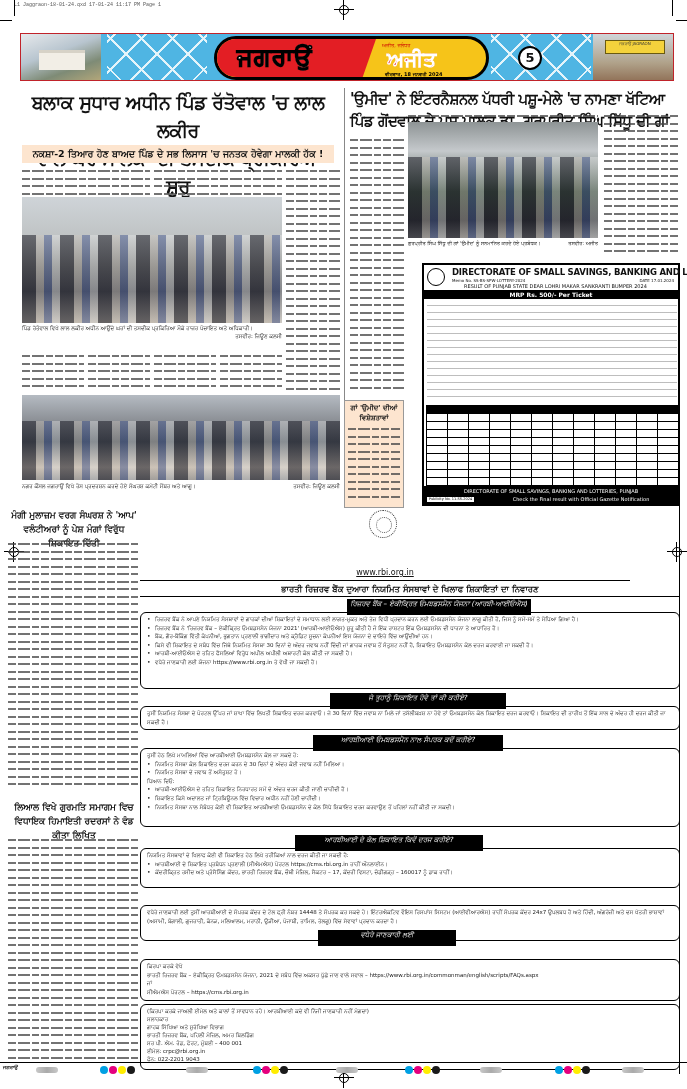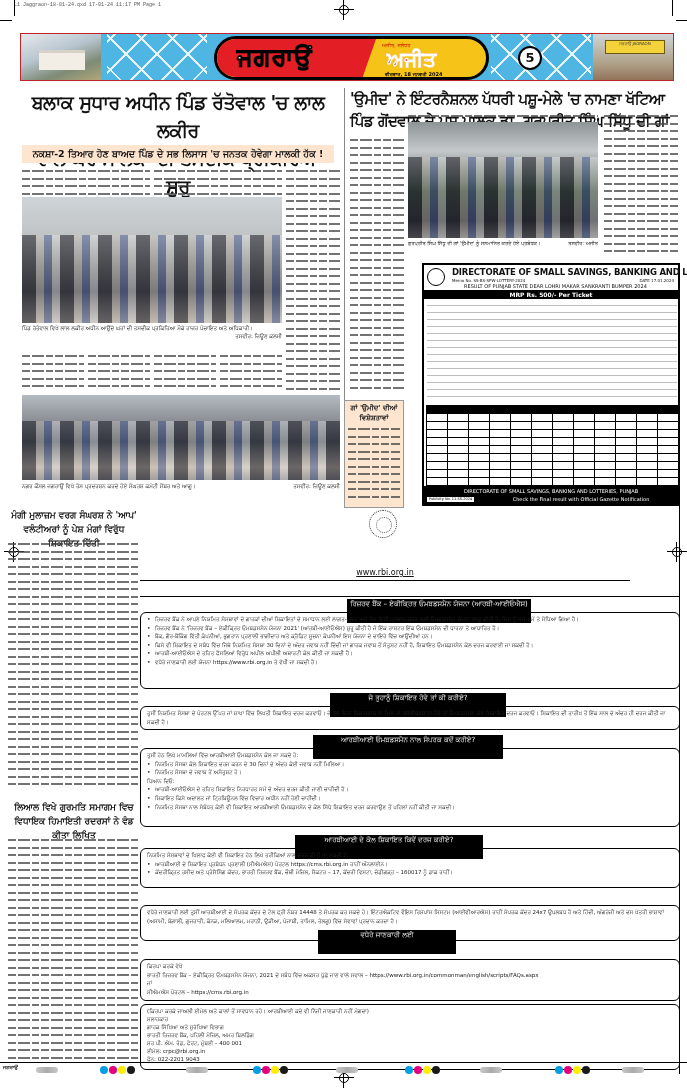--- a/index.html
+++ b/index.html
@@ -75,21 +75,21 @@
   
   .rbi { position: absolute; left: 140px; top: 506px; width: 540px; height: 568px; }
   .rbi .outer-r { position: absolute; right: 0; top: 0; width: 1px; height: 100%; background: #000; }
   .rbi .seal { position: absolute; left: 229px; top: 4px; width: 28px; height: 28px; border: 1px dotted #333; border-radius: 50%; }
   .rbi .seal:after { content: ""; position: absolute; left: 6px; top: 6px; width: 14px; height: 14px; border: 1px dotted #555; border-radius: 50%; }
   .rbi .name { position: absolute; left: 0; top: 40px; width: 490px; text-align: center; font-size: 18px; font-weight: bold; }
   .rbi .url { position: absolute; left: 0; top: 62px; width: 490px; text-align: center; font-size: 8px; text-decoration: underline; }
   .rbi .topline { position: absolute; left: 0; top: 74px; width: 490px; height: 1px; background: #000; }
   .rbi .mainttl { position: absolute; left: 0; top: 78px; width: 540px; text-align: center; font-size: 8.5px; font-weight: bold; }
   .rbi .bar { position: absolute; left: 0; width: 540px; height: 1px; background: #000; }
-  .black-label { position: absolute; background: #000; color: #fff; font-size: 7px; text-align: center; height: 24px; line-height: 11px; white-space: nowrap; overflow: hidden; }
+  .black-label { position: absolute; background: #000; color: #fff; font-size: 7px; text-align: center; height: 16px; line-height: 11px; white-space: nowrap; overflow: hidden; font-style: italic; }
   .box { position: absolute; left: 0; width: 540px; border: 1px solid #000; border-radius: 6px; padding: 2px 6px; font-size: 5.5px; line-height: 8.6px; color: #222; }
   .box ul { list-style: none; }
   .box li { position: relative; padding-left: 8px; }
   .box li:before { content: "•"; position: absolute; left: 0; top: 0; font-size: 6px; }
 
   .colorbar { position: absolute; top: 1066px; height: 8px; }
   .dot { position: absolute; width: 8px; height: 8px; border-radius: 50%; }
   .greybar { position: absolute; top: 1067px; width: 22px; height: 6px; border-radius: 3px; background: linear-gradient(90deg,#c8c8c8,#aaa,#c8c8c8); }
   .footer-lbl { position: absolute; left: 3px; top: 1064px; font-size: 5px; font-weight: bold; }
 </style>
@@ -413,20 +413,21 @@
     <span class="ln"></span>
     <span class="ln"></span>
     <span class="ln"></span>
 </div>
 
 <div class="rbi">
   <div class="outer-r"></div>
   <div class="seal"></div>
   <div class="url">www.rbi.org.in</div>
   <div class="topline"></div>
+  <div class="mainttl">ਭਾਰਤੀ ਰਿਜ਼ਰਵ ਬੈਂਕ ਦੁਆਰਾ ਨਿਯਮਿਤ ਸੰਸਥਾਵਾਂ ਦੇ ਖਿਲਾਫ ਸ਼ਿਕਾਇਤਾਂ ਦਾ ਨਿਵਾਰਣ</div>
   <div class="bar" style="top:90px"></div>
 
   <div class="black-label" style="left:207px;top:93px;width:184px">ਰਿਜ਼ਰਵ ਬੈਂਕ – ਏਕੀਕ੍ਰਿਤ ਓਮਬਡਸਮੈਨ ਯੋਜਨਾ (ਆਰਬੀ-ਆਈਓਐਸ)</div>
   <div class="box" style="top:106px;height:77px;line-height:8.6px">
     <ul>
       <li>ਰਿਜ਼ਰਵ ਬੈਂਕ ਨੇ ਆਪਣੇ ਨਿਯਮਿਤ ਸੰਸਥਾਵਾਂ ਦੇ ਗਾਹਕਾਂ ਦੀਆਂ ਸ਼ਿਕਾਇਤਾਂ ਦੇ ਸਮਾਧਾਨ ਲਈ ਲਾਗਤ-ਮੁਕਤ ਅਤੇ ਤੇਜ਼ ਵਿਧੀ ਪ੍ਰਦਾਨ ਕਰਨ ਲਈ ਓਮਬਡਸਮੈਨ ਯੋਜਨਾ ਲਾਗੂ ਕੀਤੀ ਹੈ, ਜਿਸ ਨੂੰ ਸਮੇਂ-ਸਮੇਂ ਤੇ ਸੋਧਿਆ ਗਿਆ ਹੈ।</li>
       <li>ਰਿਜ਼ਰਵ ਬੈਂਕ ਨੇ 'ਰਿਜ਼ਰਵ ਬੈਂਕ – ਏਕੀਕ੍ਰਿਤ ਓਮਬਡਸਮੈਨ ਯੋਜਨਾ 2021' (ਆਰਬੀ-ਆਈਓਐਸ) ਸ਼ੁਰੂ ਕੀਤੀ ਹੈ ਜੋ ਇੱਕ ਰਾਸ਼ਟਰ ਇੱਕ ਓਮਬਡਸਮੈਨ ਦੀ ਧਾਰਨਾ ਤੇ ਆਧਾਰਿਤ ਹੈ।</li>
       <li>ਬੈਂਕ, ਗੈਰ-ਬੈਂਕਿੰਗ ਵਿੱਤੀ ਕੰਪਨੀਆਂ, ਭੁਗਤਾਨ ਪ੍ਰਣਾਲੀ ਭਾਗੀਦਾਰ ਅਤੇ ਕ੍ਰੈਡਿਟ ਸੂਚਨਾ ਕੰਪਨੀਆਂ ਇਸ ਯੋਜਨਾ ਦੇ ਦਾਇਰੇ ਵਿੱਚ ਆਉਂਦੀਆਂ ਹਨ।</li>
       <li>ਕਿਸੇ ਵੀ ਸ਼ਿਕਾਇਤ ਦੇ ਸਬੰਧ ਵਿੱਚ ਜਿੱਥੇ ਨਿਯਮਿਤ ਸੰਸਥਾ 30 ਦਿਨਾਂ ਦੇ ਅੰਦਰ ਜਵਾਬ ਨਹੀਂ ਦਿੰਦੀ ਜਾਂ ਗਾਹਕ ਜਵਾਬ ਤੋਂ ਸੰਤੁਸ਼ਟ ਨਹੀਂ ਹੈ, ਸ਼ਿਕਾਇਤ ਓਮਬਡਸਮੈਨ ਕੋਲ ਦਰਜ ਕਰਵਾਈ ਜਾ ਸਕਦੀ ਹੈ।</li>
       <li>ਆਰਬੀ-ਆਈਓਐਸ ਦੇ ਤਹਿਤ ਫੈਸਲਿਆਂ ਵਿਰੁੱਧ ਅਪੀਲ ਅਪੀਲੀ ਅਥਾਰਟੀ ਕੋਲ ਕੀਤੀ ਜਾ ਸਕਦੀ ਹੈ।</li>

